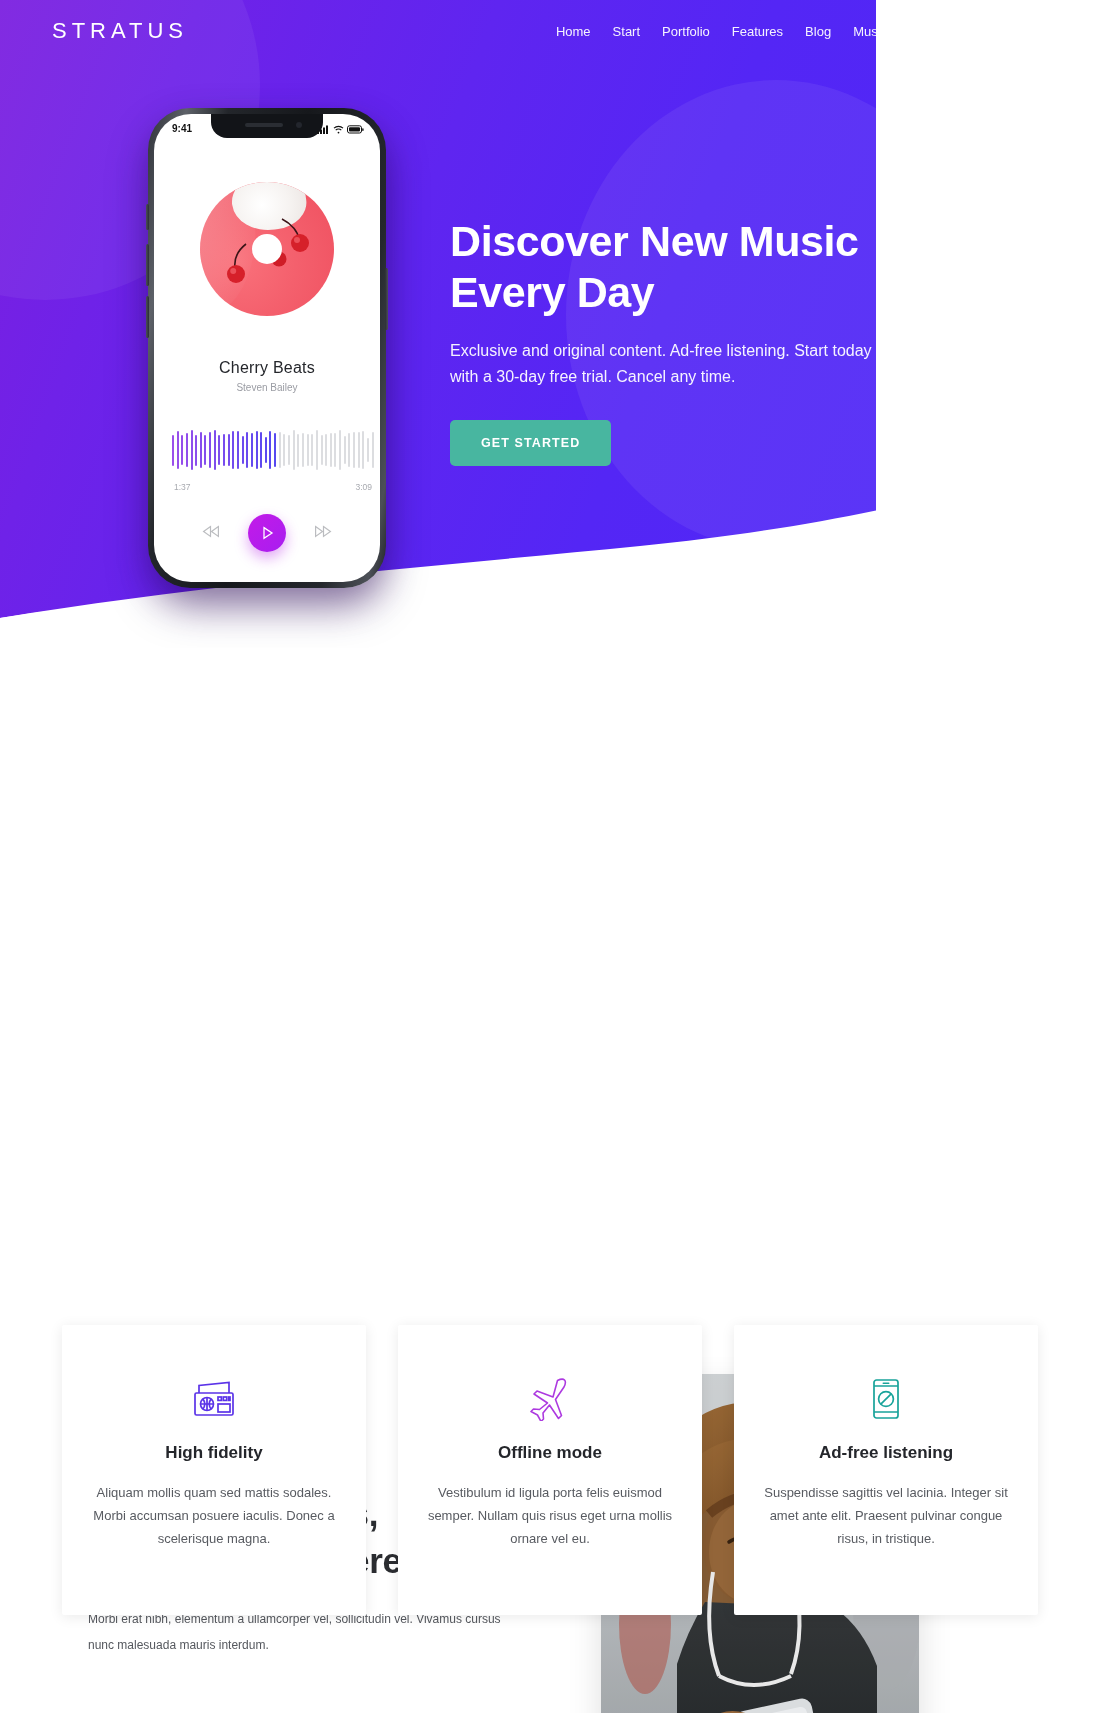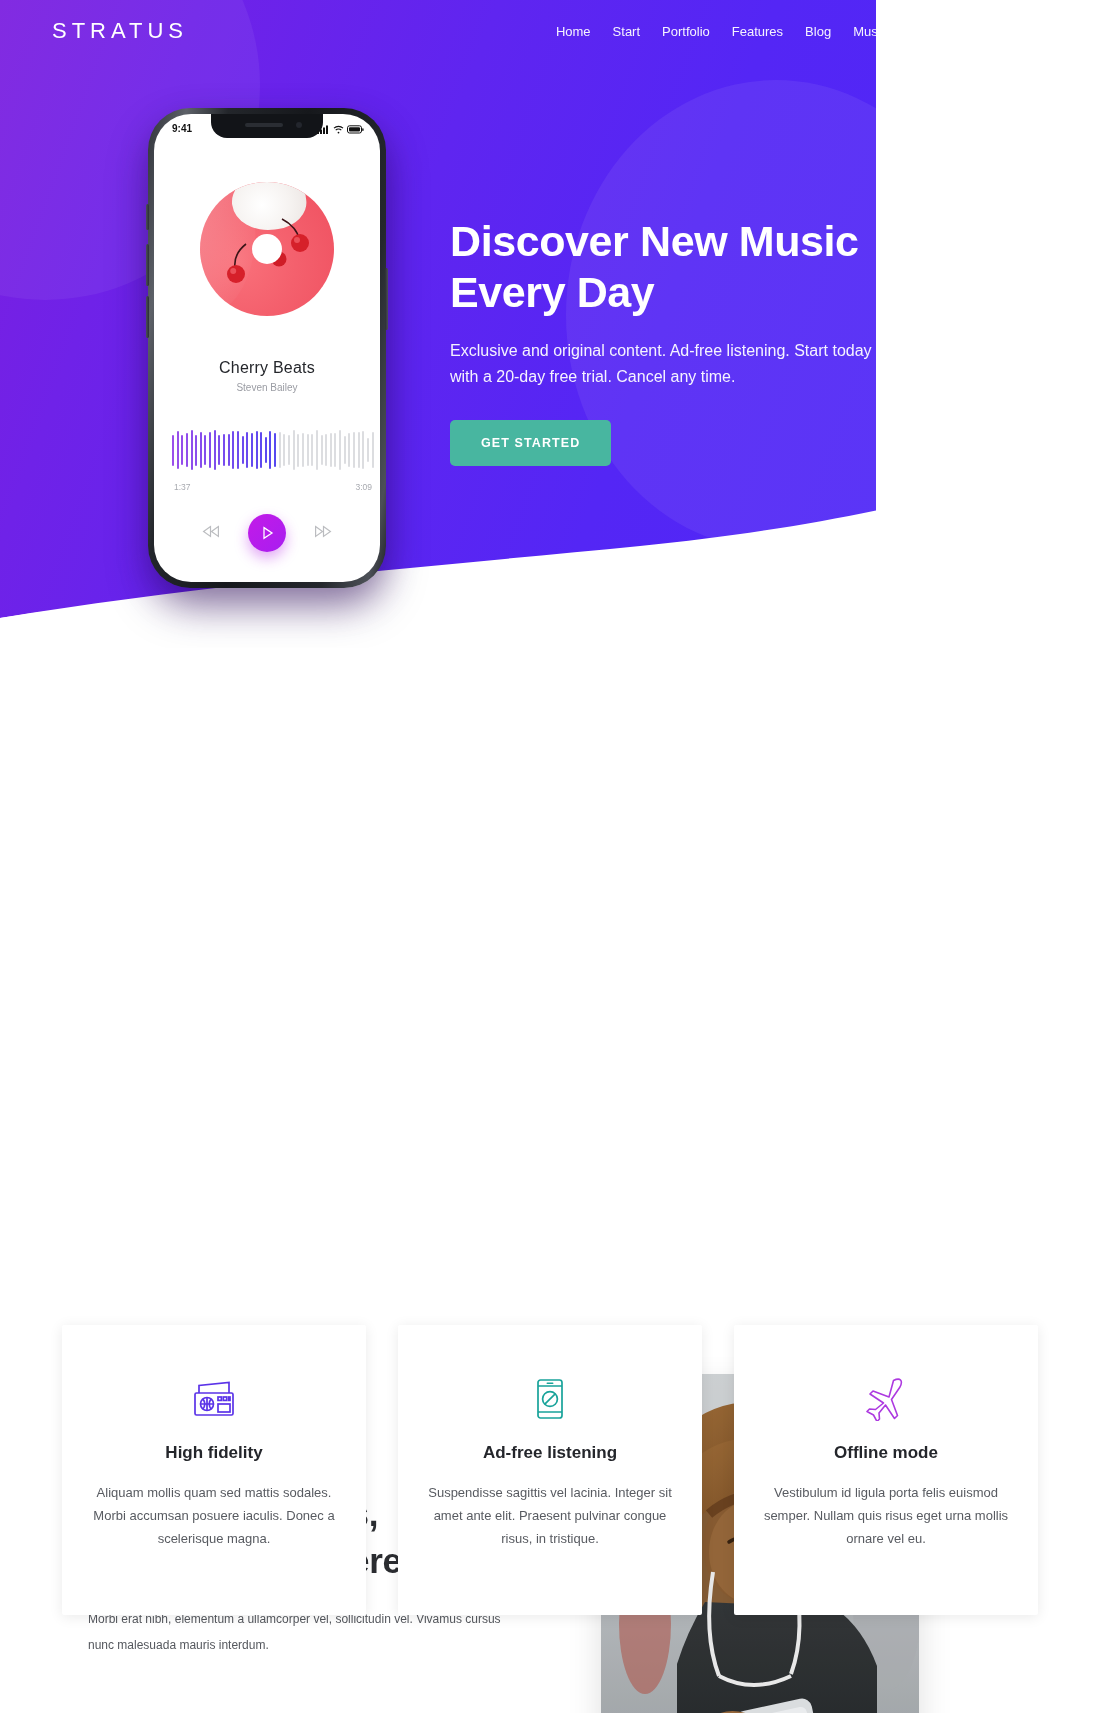--- a/index.html
+++ b/index.html
@@ -535,21 +535,21 @@
         </div>
       </div>
     </div>
   </div>
 
   <div class="hero-copy">
     <h1 class="hero-title">
       <span>Discover New Music</span><br>
       <span>Every Day</span>
     </h1>
-    <p class="hero-sub">Exclusive and original content. Ad-free listening. Start today with a 20-day free trial. Cancel any time.</p>
+    <p class="hero-sub">Exclusive and original content. Ad-free listening. Start today with a 30-day free trial. Cancel any time.</p>
     <button class="hero-cta">GET STARTED</button>
   </div>
 </section>
 
 <section class="split">
   <div class="split-left">
     <span class="note-icon">
       <svg width="34" height="40" viewBox="0 0 34 40" fill="none" stroke="#5b4bec" stroke-width="1.4">
         <path d="M12 31 V6.5 L30 2.5 V27"></path>
         <path d="M12 12.5 L30 8.5"></path>
@@ -623,35 +623,35 @@
         <rect x="32.3" y="17" width="3.4" height="3.4"></rect>
         <rect x="37.6" y="17" width="1.4" height="3.4"></rect>
       </svg>
     </div>
     <div class="card-title">High fidelity</div>
     <div class="card-text">Aliquam mollis quam sed mattis sodales. Morbi accumsan posuere iaculis. Donec a scelerisque magna.</div>
   </div>
 
   <div class="card">
     <div class="card-icon">
+      <svg width="46" height="44" viewBox="0 0 46 44" fill="none" stroke="#ad3ae0" stroke-width="1.6" stroke-linejoin="round">
+        <path d="M30.5 3.5 q5 -2.5 7 -0.5 q2 2 -0.5 7 l-8.5 12.5 l6 16 l-3 3 l-9 -13.5 l-6.5 8 l0.5 6 l-2.5 2.5 l-3.5 -6.5 l-6.5 -3.5 l2.5 -2.5 l6 0.5 l8 -6.5 l-13.5 -9 l3 -3 l16 6 Z"></path>
+      </svg>
+    </div>
+    <div class="card-title">Offline mode</div>
+    <div class="card-text">Vestibulum id ligula porta felis euismod semper. Nullam quis risus eget urna mollis ornare vel eu.</div>
+  </div>
+
+  <div class="card">
+    <div class="card-icon">
       <svg width="34" height="42" viewBox="0 0 34 42" fill="none" stroke="#18a39a" stroke-width="1.7">
         <rect x="5" y="2" width="24" height="38" rx="2.5"></rect>
         <path d="M5 8 H29 M5 34 H29"></path>
         <rect x="13.5" y="4.4" width="7" height="1.6" rx="0.8" fill="#18a39a" stroke="none"></rect>
         <circle cx="17" cy="21" r="7.4"></circle>
         <path d="M11.8 26.2 L22.2 15.8"></path>
       </svg>
     </div>
     <div class="card-title">Ad-free listening</div>
     <div class="card-text">Suspendisse sagittis vel lacinia. Integer sit amet ante elit. Praesent pulvinar congue risus, in tristique.</div>
   </div>
 
-  <div class="card">
-    <div class="card-icon">
-      <svg width="46" height="44" viewBox="0 0 46 44" fill="none" stroke="#ad3ae0" stroke-width="1.6" stroke-linejoin="round">
-        <path d="M30.5 3.5 q5 -2.5 7 -0.5 q2 2 -0.5 7 l-8.5 12.5 l6 16 l-3 3 l-9 -13.5 l-6.5 8 l0.5 6 l-2.5 2.5 l-3.5 -6.5 l-6.5 -3.5 l2.5 -2.5 l6 0.5 l8 -6.5 l-13.5 -9 l3 -3 l16 6 Z"></path>
-      </svg>
-    </div>
-    <div class="card-title">Offline mode</div>
-    <div class="card-text">Vestibulum id ligula porta felis euismod semper. Nullam quis risus eget urna mollis ornare vel eu.</div>
-  </div>
-
 </section>
 
 </body></html>

